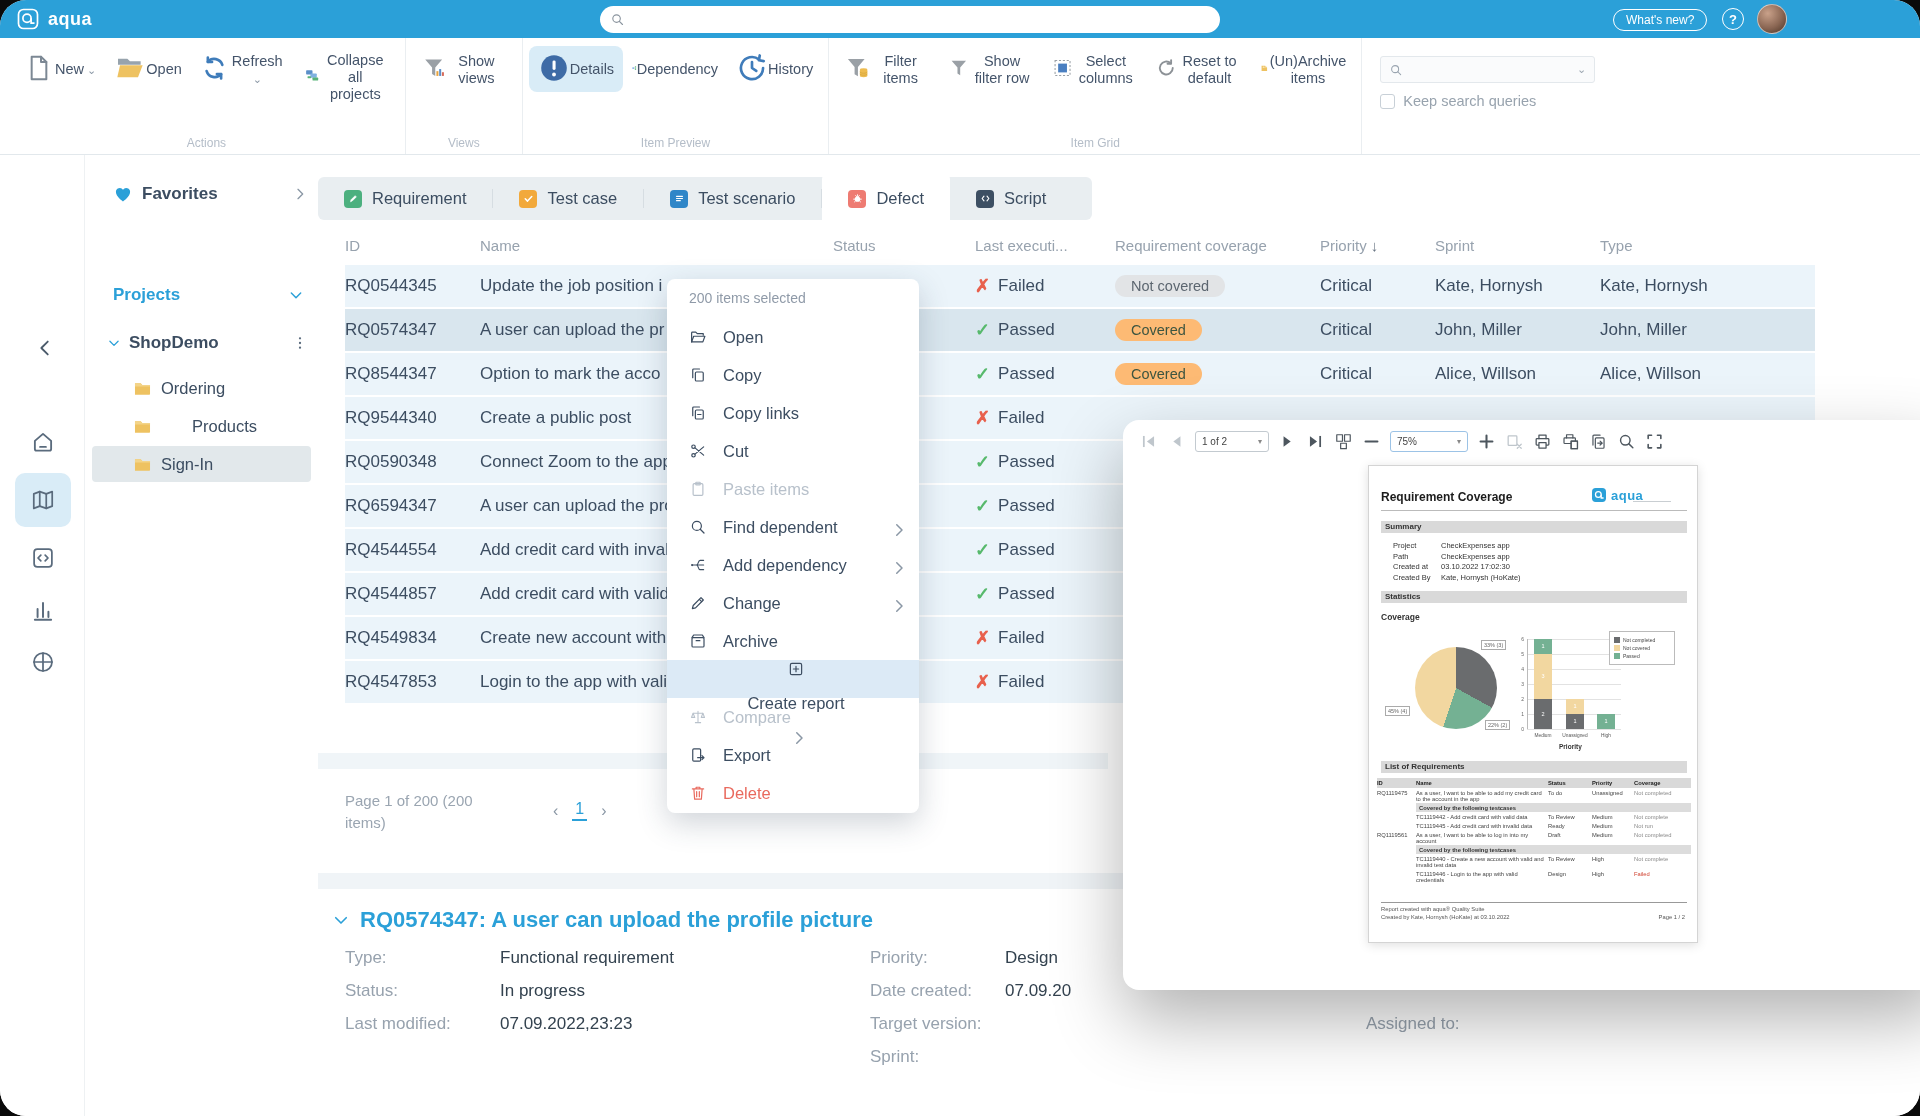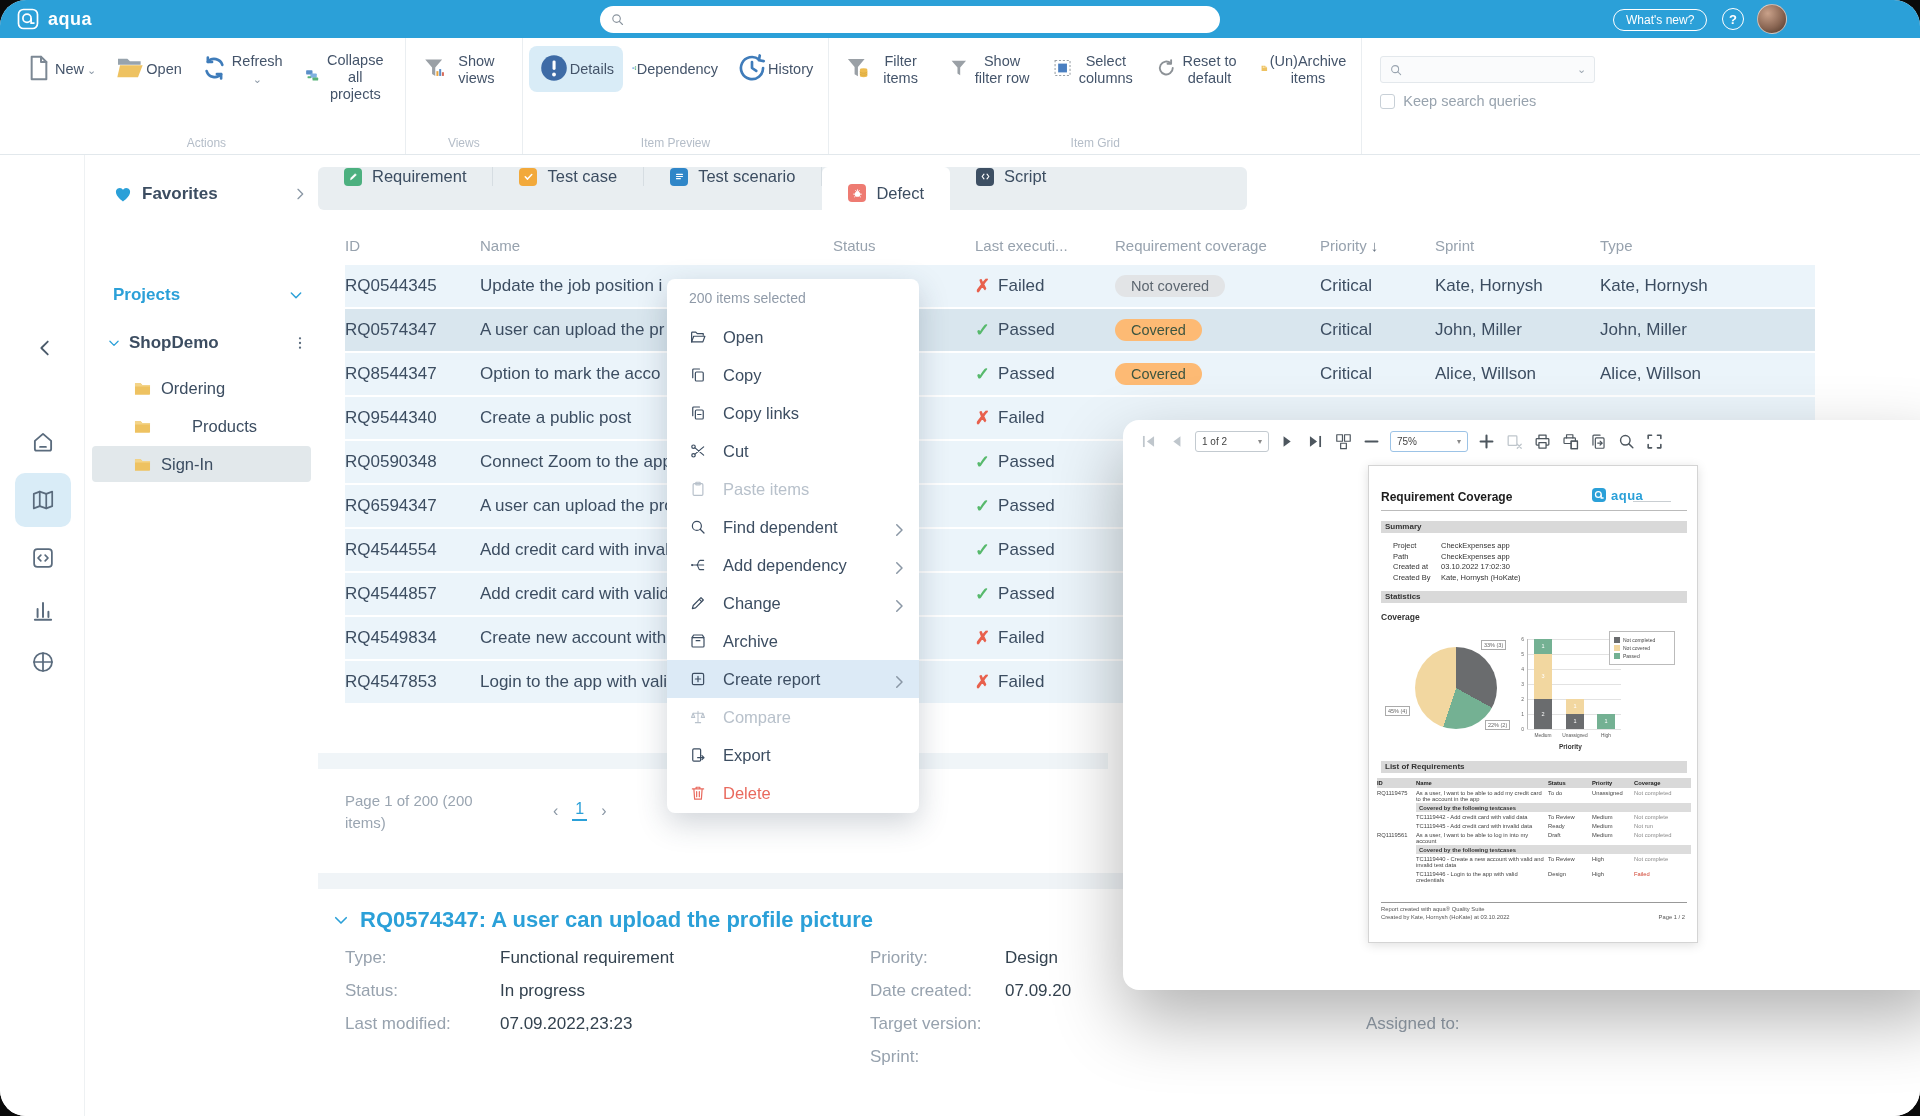--- a/index.html
+++ b/index.html
@@ -55,21 +55,21 @@
   .tree-root { position:absolute; left:22px; top:178px; right:10px; display:flex; align-items:center; gap:8px; }
   .tree-root .chev { width:14px; height:14px; color:#2ba0d8; }
   .tree-root .root-label { font-size:17px; font-weight:600; color:#3c4d61; flex:1; }
   .tree-root .kebab { width:16px; height:16px; color:#5a6b7d; }
   .tree-item { position:absolute; left:7px; width:219px; height:36px; display:flex; align-items:center; gap:9px; padding-left:41px; border-radius:4px; font-size:16.5px; color:#3c4d61; }
   .tree-item.selected { background:#e2e8eb; }
   .tree-item .folder { width:19px; height:19px; }
 
   
   .main { position:absolute; left:318px; top:155px; right:0; bottom:0; background:#fff; }
-  .tabstrip { position:absolute; left:0; top:12px; width:929px; height:43px; background:#e9eef1; border-radius:6px; display:flex; align-items:flex-start; }
+  .tabstrip { position:absolute; left:0; top:22px; width:774px; height:43px; background:#e9eef1; border-radius:6px; display:flex; align-items:center; }
   .tab { display:flex; align-items:center; gap:10px; padding:0 26px; font-size:16.5px; color:#3c4d61; border-right:1px solid #d6dde2; }
   .tab:last-child { border-right:none; }
   .tab.active { background:#fff; border-radius:6px 6px 0 0; border-right:none; height:52px; font-weight:400; }
   .tab-ic { width:18px; height:18px; border-radius:4px; display:flex; align-items:center; justify-content:center; }
   .tab-ic svg { width:13px; height:13px; }
 
   .grid { position:absolute; left:27px; top:70px; width:1470px; }
   .gridrow { display:grid; grid-template-columns:135px 353px 142px 140px 205px 115px 165px 1fr; align-items:center; }
   .ghead { height:40px; color:#97a2ae; font-size:15px; }
   .grow { height:42px; margin-bottom:2px; background:#ebf4fa; font-size:17px; color:#3c4d61; }
@@ -98,21 +98,21 @@
   .dcol3 { left:1048px; top:852px; } .dcol3 .dlabel { width:130px; }
 
   
   .ctx { position:absolute; left:667px; top:279px; width:252px; background:#fff; border-radius:8px; box-shadow:0 10px 30px rgba(40,60,80,.22); padding:1px 0; z-index:40; }
   .ctx-header { padding:10px 22px 12px; color:#8f9aa8; font-size:14px; }
   .ctx-item { height:38px; display:flex; align-items:center; padding:0 16px 0 22px; gap:16px; font-size:16.5px; color:#3c4d61; }
   .ctx-item svg { width:18px; height:18px; flex:none; }
   .ctx-item .ctx-label { flex:1; }
   .ctx-item .sub { width:13px; height:13px; color:#8a97a5; }
   .ctx-item.disabled { color:#b8c1cb; }
-  .ctx-item.highlighted { background:#dceaf6; }
+  .ctx-item.highlighted { background:#dceaf6;flex-direction:column; }
   .ctx-item.danger { color:#e96a5e; }
 
   
   .preview { position:absolute; left:1123px; top:420px; width:824px; height:570px; background:#fff; border-radius:16px; box-shadow:0 30px 70px rgba(0,0,0,.30); z-index:50; }
   .pv-toolbar { position:absolute; left:0; top:0; right:0; height:42px; display:flex; align-items:center; gap:9px; padding:0 16px; color:#4d565e; }
   .pv-toolbar .pvi { width:19px; height:19px; }
   .pv-toolbar .pvi.dis { color:#bfc6cc; }
   .pv-select { height:21px; border:1px solid #c3cad0; border-radius:3px; background:#fff; font-size:10px; color:#444; display:flex; align-items:center; padding:0 6px; gap:10px; }
   .pv-select .tri { font-size:8px; color:#888; }
   .pv-select.zoom { border-color:#9cc3e6; width:78px; justify-content:space-between; }

